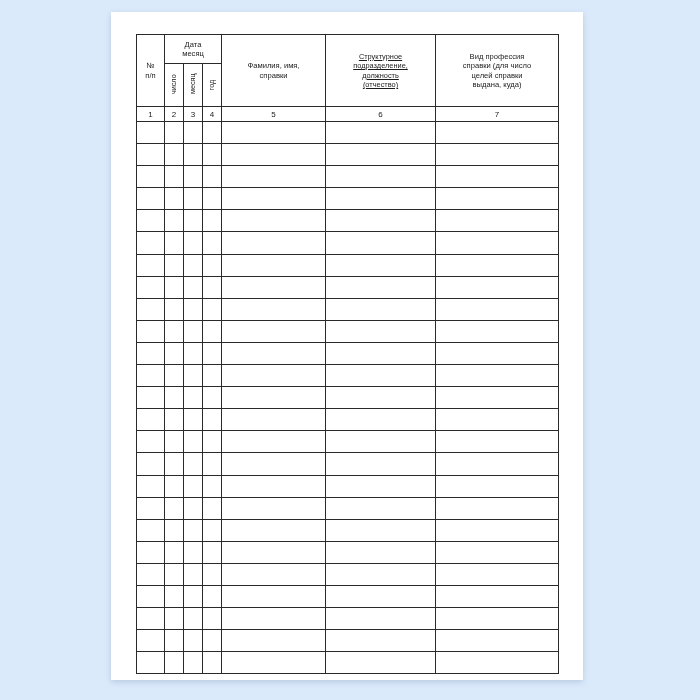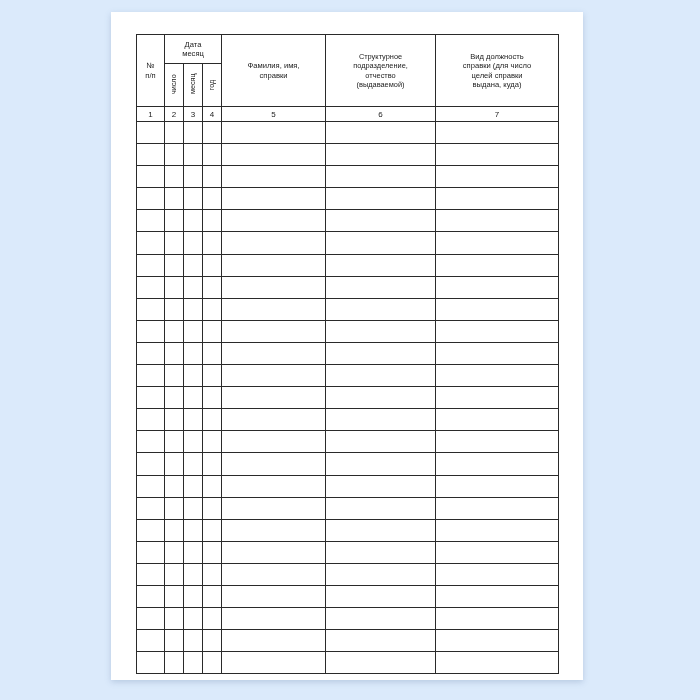--- a/index.html
+++ b/index.html
@@ -49,20 +49,21 @@
     vertical-align: middle;
     text-align: center;
   }
   .hdr-main {
     font-size: 7.6px;
     line-height: 9.5px;
     padding: 2px 2px;
   }
   .hdr-main.small {
     font-size: 7.4px;
+    text-decoration: underline;
   }
   .hdr-bold {
     font-weight: bold;
     font-size: 7.6px;
     line-height: 9.5px;
   }
   .vert {
     height: 42px;
     position: relative;
   }
@@ -116,25 +117,25 @@
             <div>Дата</div>
             <div>месяц</div>
           </th>
           <th class="hdr-main" rowspan="2">
             <div>Фамилия, имя,</div>
             <div>справки</div>
           </th>
           <th class="hdr-main small" rowspan="2">
             <div>Структурное</div>
             <div>подразделение,</div>
-            <div>отчество</div>
-            <div>(выдаваемой)</div>
+            <div>должность</div>
+            <div>(отчество)</div>
           </th>
           <th class="hdr-bold" rowspan="2">
-            <div>Вид должность</div>
+            <div>Вид профессия</div>
             <div>справки (для число</div>
             <div>целей справки</div>
             <div>выдана, куда)</div>
           </th>
         </tr>
         <tr>
           <th class="vert">
             <span>число</span>
           </th>
           <th class="vert">

